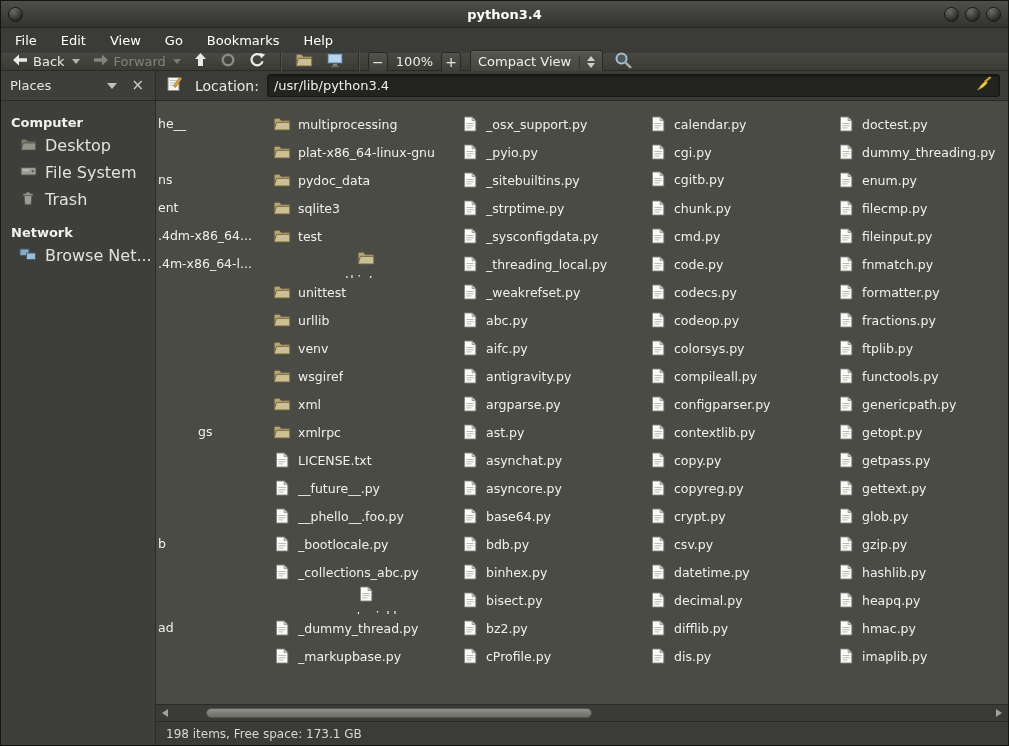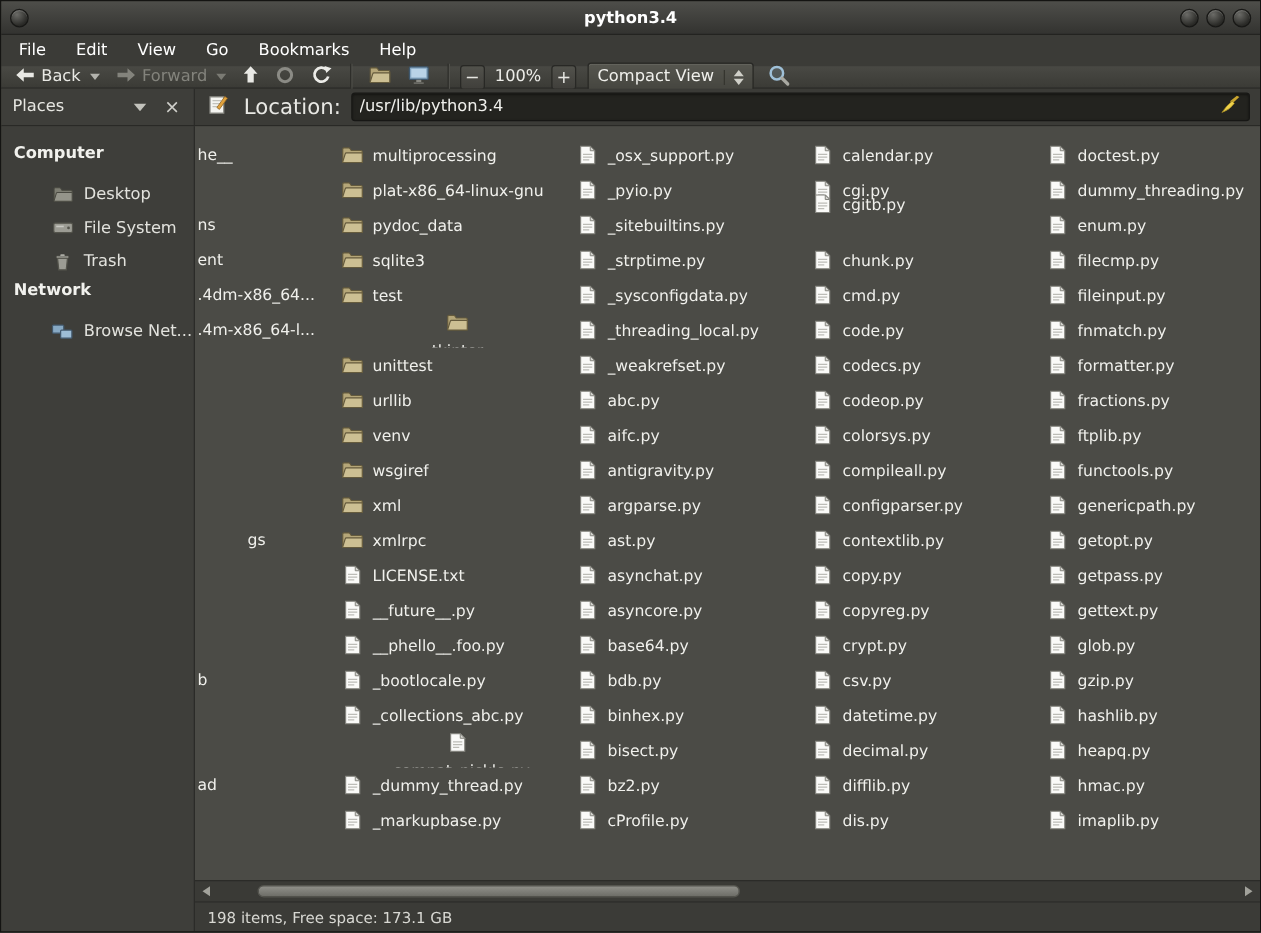--- a/index.html
+++ b/index.html
@@ -71,35 +71,35 @@
   .locrow { height:30px; flex:none; display:flex; align-items:stretch; background:#3b3b37; border-bottom:1px solid #292926; }
   .places-head {
     width:155px; flex:none; background:#3e3e3a; border-right:1px solid #2b2b28;
     display:flex; align-items:center; padding:0 9px;
   }
   .places-label { font-size:13px; color:#e6e6e1; flex:1; }
   .places-caret { width:0; height:0; border-left:5px solid transparent; border-right:5px solid transparent; border-top:6px solid #c2c2bc; margin-right:12px; }
   .places-close { font-size:15px; color:#cfcfca; line-height:1; padding:0 2px; }
   .loc-right { flex:1; display:flex; align-items:center; gap:8px; padding:0 8px 0 8px; }
   .edit-loc-btn { display:flex; align-items:center; padding:2px; }
-  .loc-label { font-size:17px; color:#e8e8e4; white-space:nowrap; }
+  .loc-label { font-size:14px; color:#e8e8e4; white-space:nowrap; }
   .loc-input-wrap {
     flex:1; height:23px; display:flex; align-items:center;
     background:#23231f; border:1px solid #171715; border-radius:3px;
     box-shadow:inset 0 1px 2px rgba(0,0,0,.45); padding:0 6px;
   }
   .loc-input {
     flex:1; border:none; outline:none; background:transparent;
     color:#f0f0ec; font-size:13px; font-family:inherit;
   }
   
   .body { flex:1; display:flex; min-height:0; }
   .sidebar { width:155px; flex:none; background:#3e3e3a; border-right:1px solid #2b2b28; padding-top:6px; overflow:hidden; }
   .side-header { padding:8px 10px 6px; font-size:13px; font-weight:bold; color:#f1f1ed; }
-  .side-item { height:27px; display:flex; align-items:flex-end; gap:8px; padding-left:40px; font-size:13px; color:#e2e2dd; white-space:nowrap; }
+  .side-item { height:27px; display:flex; align-items:flex-start; gap:8px; padding-left:18px; font-size:16px; color:#e2e2dd; white-space:nowrap; }
   .side-icon { width:18px; height:16px; flex:none; display:flex; align-items:center; justify-content:center; }
   .right-col { flex:1; display:flex; flex-direction:column; min-width:0; }
   .file-pane { flex:1; position:relative; background:#4b4b46; overflow:hidden; }
   .file-item { position:absolute; width:186px; height:28px; display:flex; align-items:center; gap:7px; }
   .file-icon-wrap { width:18px; height:16px; flex:none; display:flex; align-items:center; justify-content:center; }
   .file-label { font-size:12.5px; color:#f0f0ec; white-space:nowrap; overflow:hidden; text-overflow:ellipsis; }
   .file-fragment { position:absolute; left:2px; height:28px; line-height:28px; font-size:12.5px; color:#f0f0ec; white-space:nowrap; }
   
   .hscroll { height:17px; flex:none; position:relative; background:#3a3a36; border-top:1px solid #2b2b28; }
   .hs-arrow { position:absolute; top:0; width:16px; height:16px; display:flex; align-items:center; justify-content:center; }
@@ -804,21 +804,21 @@
                 <path d="M9.2 1 V4.6 H12.8 Z" fill="#d5d5d0" stroke="#84847e" stroke-width="0.8"></path>
                 <g fill="#bcbcb6">
                   <rect x="3.4" y="7" width="7.4" height="1"></rect>
                   <rect x="3.4" y="9.2" width="7.4" height="1"></rect>
                   <rect x="3.4" y="11.4" width="5" height="1"></rect>
                 </g>
               </svg>
             </div>
             <div class="file-label">cgi.py</div>
           </div>
-          <div class="file-item" style="left: 493px; top: 48px;">
+          <div class="file-item" style="left: 493px; top: 58px; align-items: flex-end;">
             <div class="file-icon-wrap">
               <svg width="14" height="16" viewBox="0 0 14 16">
                 <path d="M1.5 1 H9.2 L12.8 4.6 V15 H1.5 Z" fill="#fafaf8" stroke="#84847e" stroke-width="0.9"></path>
                 <path d="M9.2 1 V4.6 H12.8 Z" fill="#d5d5d0" stroke="#84847e" stroke-width="0.8"></path>
                 <g fill="#bcbcb6">
                   <rect x="3.4" y="7" width="7.4" height="1"></rect>
                   <rect x="3.4" y="9.2" width="7.4" height="1"></rect>
                   <rect x="3.4" y="11.4" width="5" height="1"></rect>
                 </g>
               </svg>

